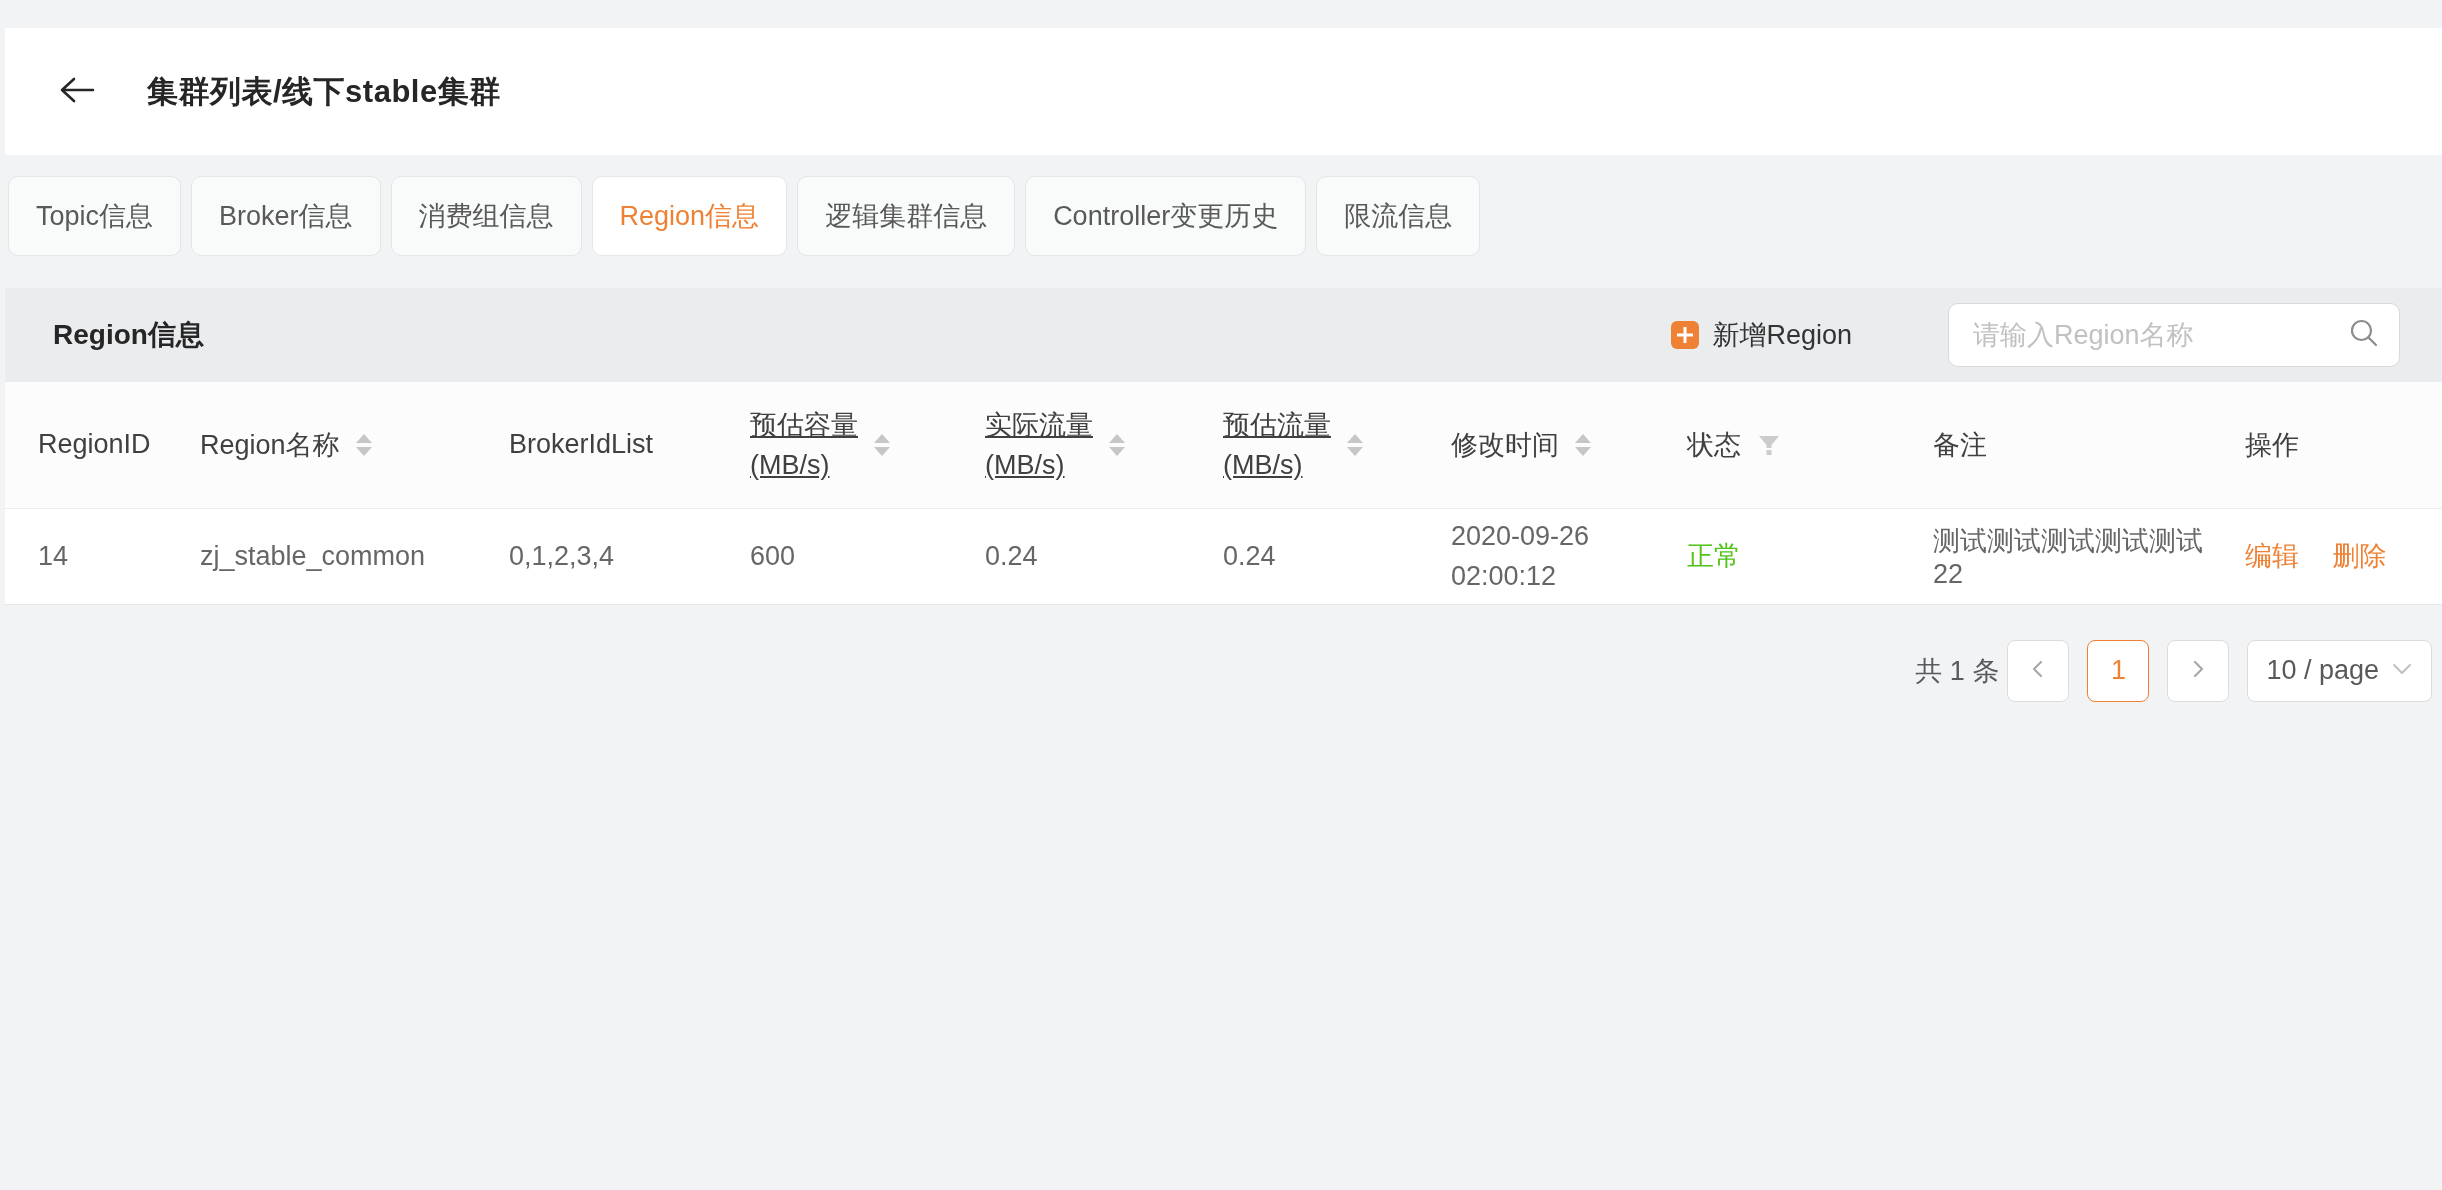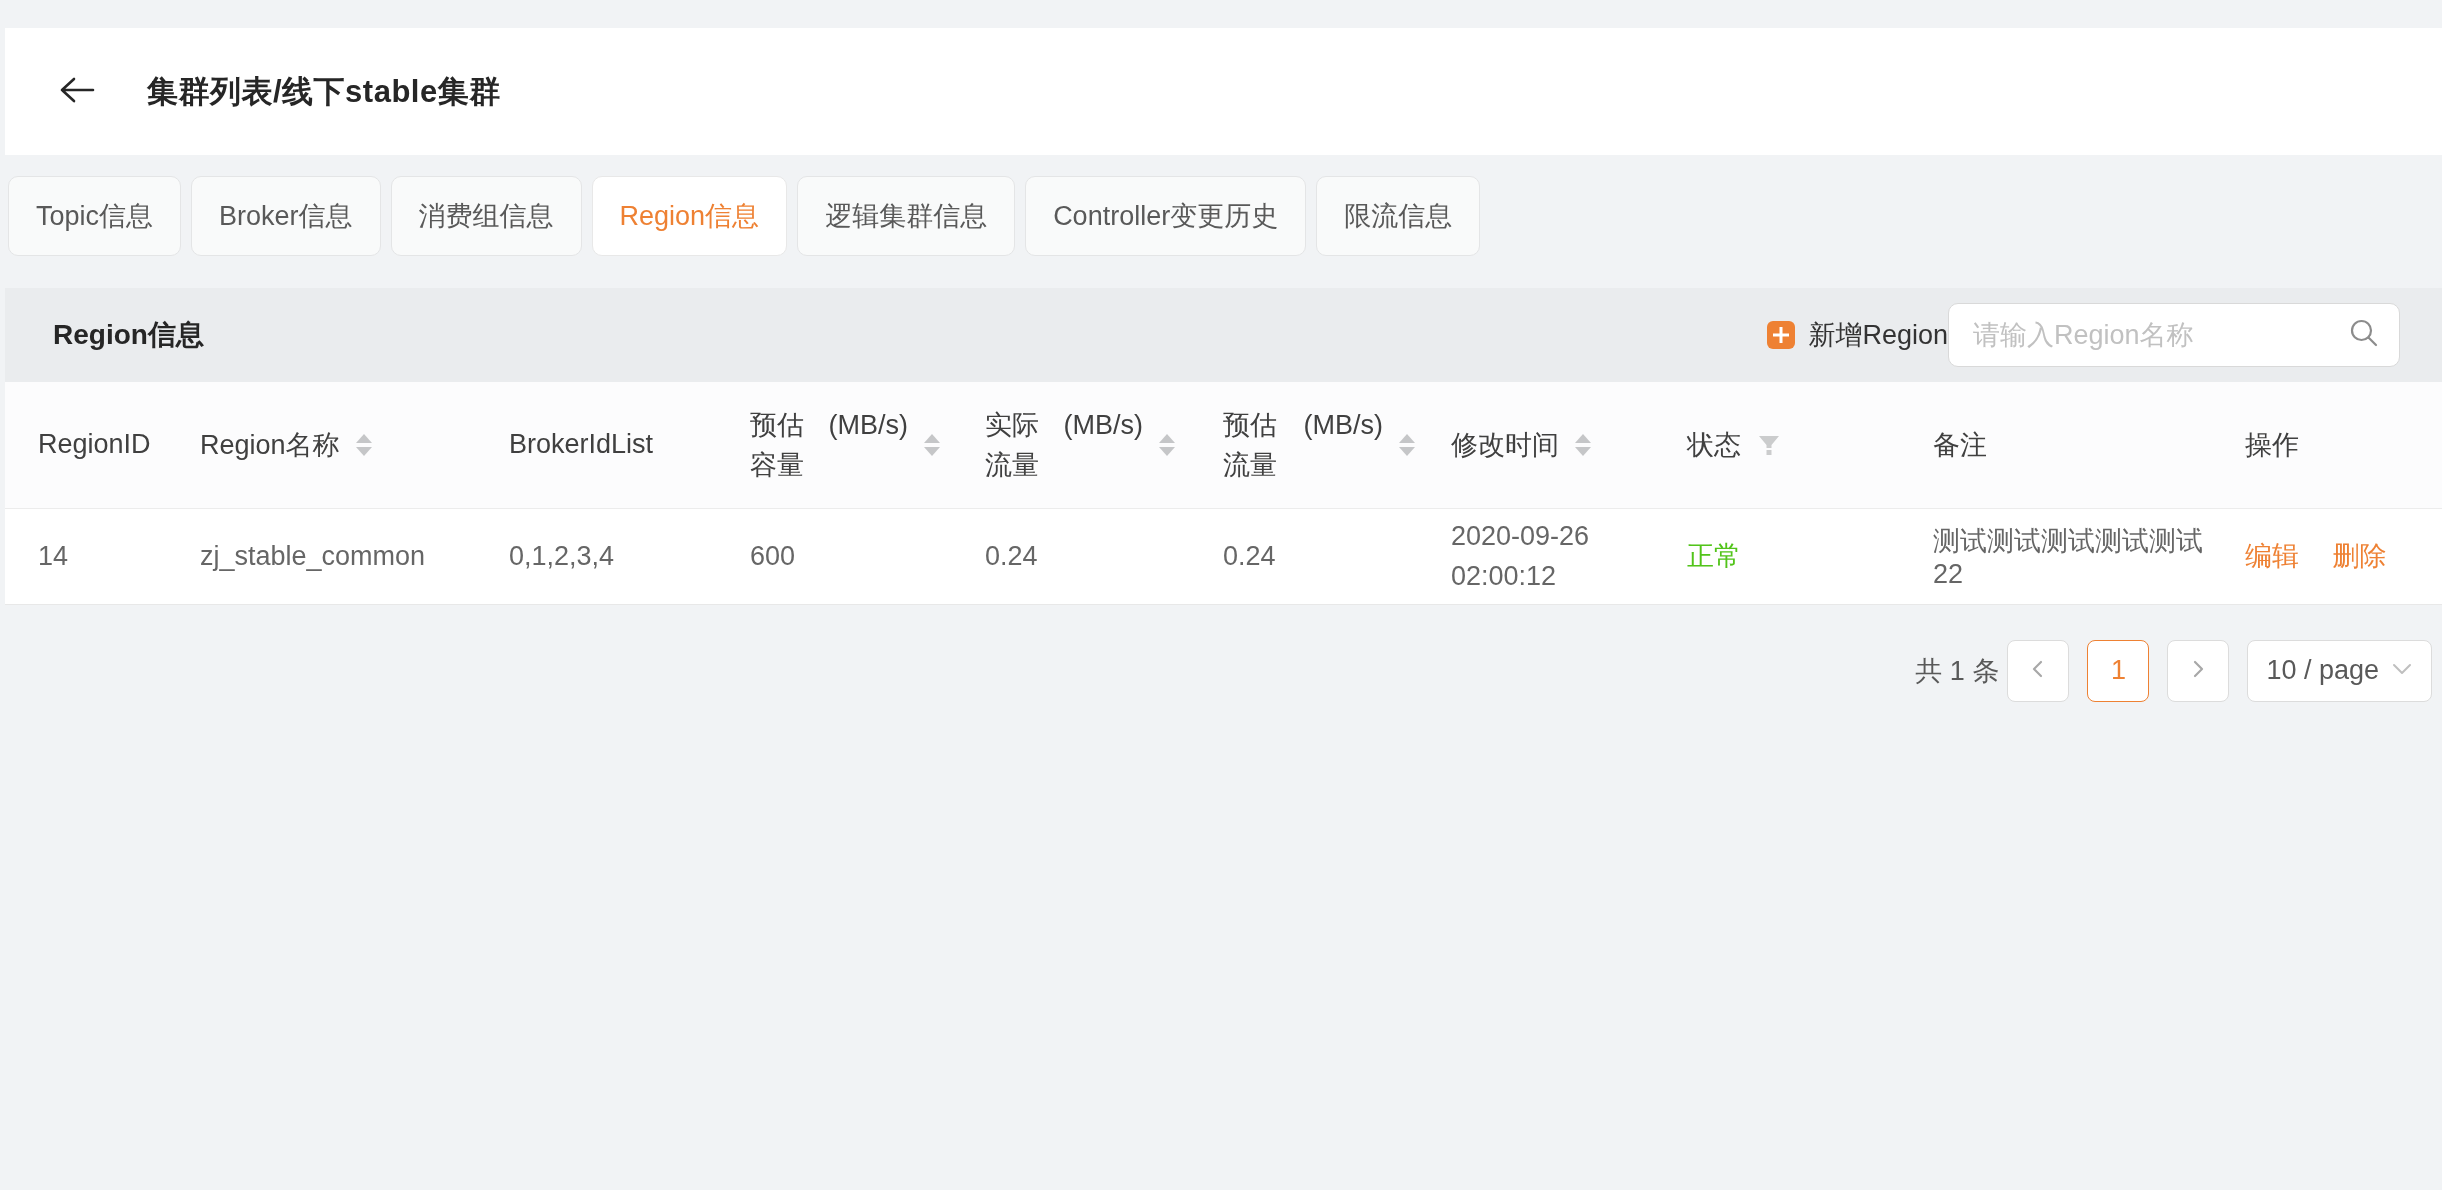--- a/index.html
+++ b/index.html
@@ -32,21 +32,21 @@
   .tab.active { background:#ffffff; color:#ee8133; border-color:#e8e8e8; }
 
   
   .panel { margin-top:32px; margin-left:5px; }
   .panel-header {
     height:94px; background:#eaecee;
     display:flex; align-items:center;
     padding:0 42px 0 48px;
   }
   .panel-title { font-size:28px; font-weight:600; color:#262626; }
-  .panel-actions { margin-left:auto; display:flex; align-items:center; }
+  .panel-actions { margin-left:auto; display:flex; align-items:center; gap:96px; }
   .add-btn { display:flex; align-items:center; gap:13px; background:none; border:none; cursor:pointer; font-family:inherit; }
   .plus-icon {
     width:28px; height:28px; background:#ee8133; border-radius:6px; position:relative; flex:0 0 auto;
   }
   .plus-icon::before, .plus-icon::after {
     content:""; position:absolute; background:#fff; left:50%; top:50%;
   }
   .plus-icon::before { width:16px; height:3px; transform:translate(-50%,-50%); }
   .plus-icon::after  { width:3px; height:16px; transform:translate(-50%,-50%); }
   .add-btn-label { font-size:27px; color:#333333; }
@@ -71,21 +71,21 @@
   .region-table tbody td {
     font-size:27px; color:#666666; text-align:left;
     border-bottom:1px solid #e8e8e8; vertical-align:middle;
   }
   .c1 { padding-left:33px; }  .c2 { padding-left:8px; }
   .c3 { padding-left:2px; }   .c4 { padding-left:30px; }
   .c5 { padding-left:45px; }  .c6 { padding-left:48px; }
   .c7 { padding-left:36px; }  .c8 { padding-left:22px; }
   .c9 { padding-left:28px; }  .c10 { padding-left:20px; }
   .th-flex { display:flex; align-items:center; }
-  .th-stack { display:flex; line-height:40px; }
+  .th-stack { display:flex; flex-direction:column; line-height:40px;text-decoration:underline; }
   .sorter { display:inline-flex; flex-direction:column; gap:4px; margin-left:16px; }
   .caret-up { width:0; height:0; border-left:8px solid transparent; border-right:8px solid transparent; border-bottom:9px solid #c5c6c8; }
   .caret-down { width:0; height:0; border-left:8px solid transparent; border-right:8px solid transparent; border-top:9px solid #c5c6c8; }
   .filter-icon { margin-left:16px; display:inline-flex; }
   .cell-twoline { line-height:40px; }
   .status-ok { color:#52c41a; }
   .action-link { color:#ee8133; cursor:pointer; margin-right:26px; }
   .action-link:last-child { margin-right:0; }
 
   

